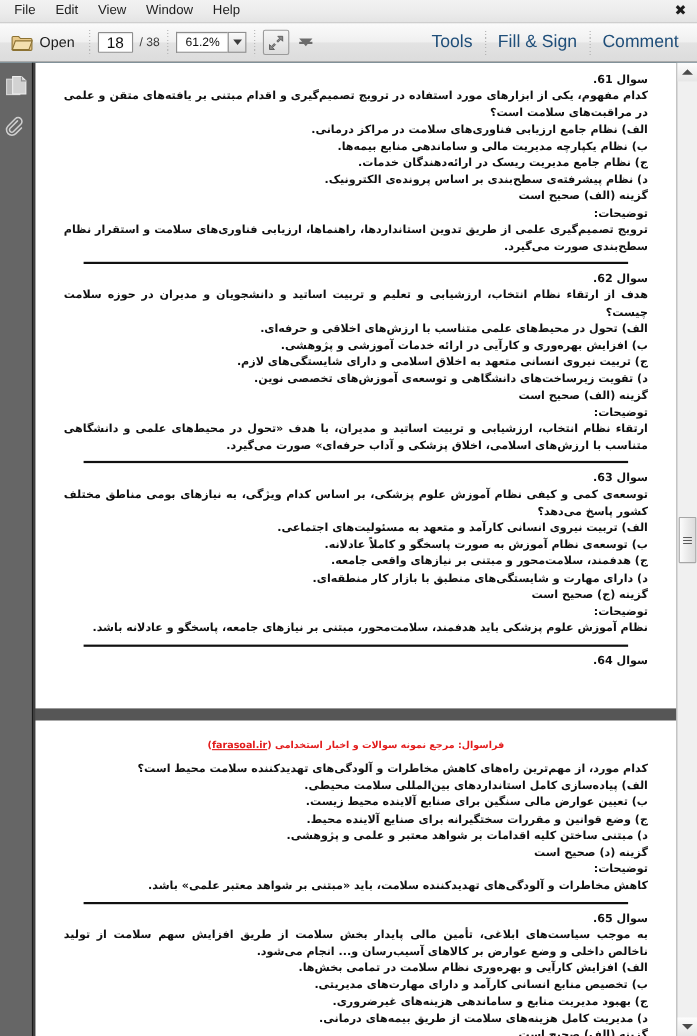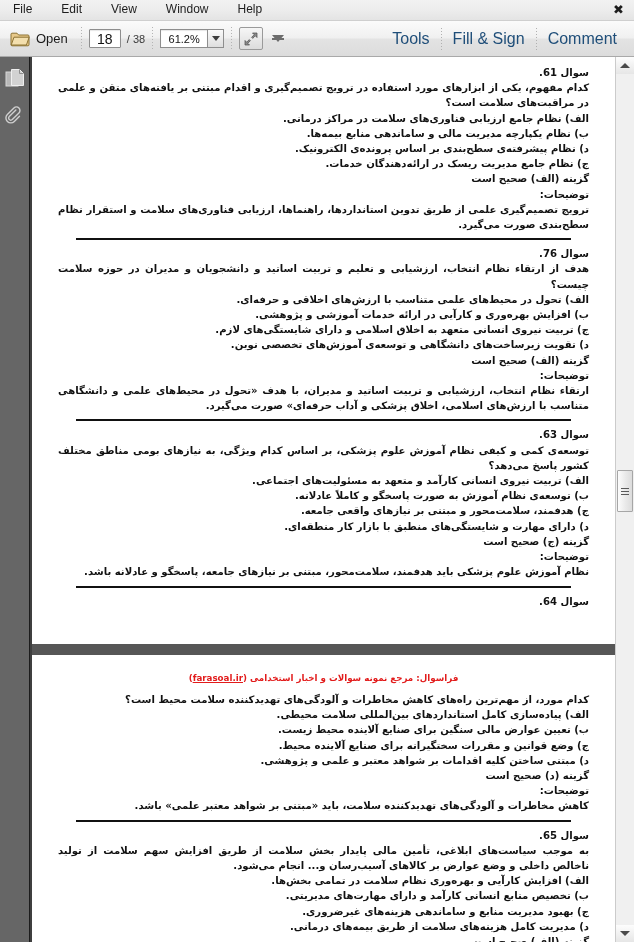--- a/index.html
+++ b/index.html
@@ -26,21 +26,20 @@
   .menubar {
     height: 21px;
     flex: 0 0 21px;
     background: linear-gradient(to bottom, #f2f2f2 0%, #ececec 55%, #e4e4e4 100%);
     border-bottom: 1px solid #cfcfcf;
     display: flex;
     align-items: center;
     padding: 0 4px;
     box-sizing: border-box;
     position: relative;
-    gap: 11px;
   }
   .menu-item {
     font-size: 12px;
     color: #1d1d1d;
     padding: 2px 9px 3px 9px;
     line-height: 13px;
     cursor: default;
     white-space: nowrap;
   }
   .win-close {
@@ -416,31 +415,31 @@
 
         <div class="page page-a">
           <div class="doc-text">
             <div class="spacer-top"></div>
 
             <div class="q-block">
               <div class="q-num">سوال 61.</div>
               <div class="q-stem">کدام مفهوم، یکی از ابزارهای مورد استفاده در ترویج تصمیم‌گیری و اقدام مبتنی بر یافته‌های متقن و علمی در مراقبت‌های سلامت است؟</div>
               <div class="q-opt">الف) نظام جامع ارزیابی فناوری‌های سلامت در مراکز درمانی.</div>
               <div class="q-opt">ب) نظام یکپارچه مدیریت مالی و ساماندهی منابع بیمه‌ها.</div>
+              <div class="q-opt">ج) نظام جامع مدیریت ریسک در ارائه‌دهندگان خدمات.</div>
               <div class="q-opt">د) نظام پیشرفته‌ی سطح‌بندی بر اساس پرونده‌ی الکترونیک.</div>
-              <div class="q-opt">ج) نظام جامع مدیریت ریسک در ارائه‌دهندگان خدمات.</div>
               <div class="q-ans">گزینه (الف) صحیح است</div>
               <div class="q-explabel">توضیحات:</div>
               <div class="q-exp">ترویج تصمیم‌گیری علمی از طریق تدوین استانداردها، راهنماها، ارزیابی فناوری‌های سلامت و استقرار نظام سطح‌بندی صورت می‌گیرد.</div>
             </div>
 
             <div class="hr"></div>
 
             <div class="q-block">
-              <div class="q-num">سوال 76.</div>
+              <div class="q-num">سوال 62.</div>
               <div class="q-stem">هدف از ارتقاء نظام انتخاب، ارزشیابی و تعلیم و تربیت اساتید و دانشجویان و مدیران در حوزه سلامت چیست؟</div>
               <div class="q-opt">الف) تحول در محیط‌های علمی متناسب با ارزش‌های اخلاقی و حرفه‌ای.</div>
               <div class="q-opt">ب) افزایش بهره‌وری و کارآیی در ارائه خدمات آموزشی و پژوهشی.</div>
               <div class="q-opt">ج) تربیت نیروی انسانی متعهد به اخلاق اسلامی و دارای شایستگی‌های لازم.</div>
               <div class="q-opt">د) تقویت زیرساخت‌های دانشگاهی و توسعه‌ی آموزش‌های تخصصی نوین.</div>
               <div class="q-ans">گزینه (الف) صحیح است</div>
               <div class="q-explabel">توضیحات:</div>
               <div class="q-exp">ارتقاء نظام انتخاب، ارزشیابی و تربیت اساتید و مدیران، با هدف «تحول در محیط‌های علمی و دانشگاهی متناسب با ارزش‌های اسلامی، اخلاق پزشکی و آداب حرفه‌ای» صورت می‌گیرد.</div>
             </div>
 

